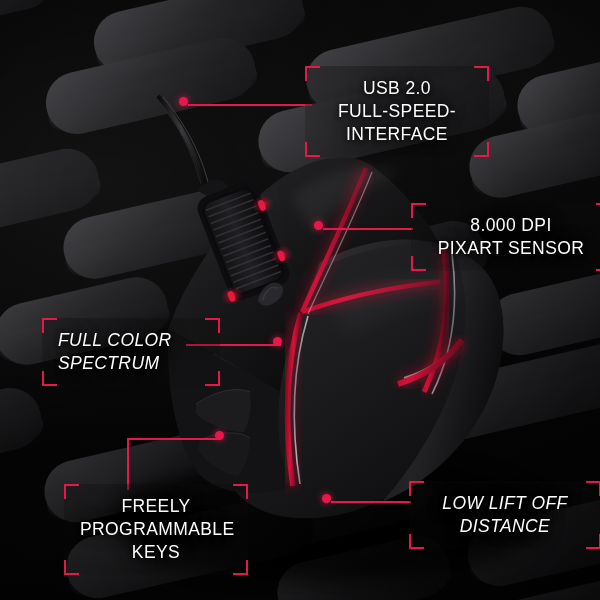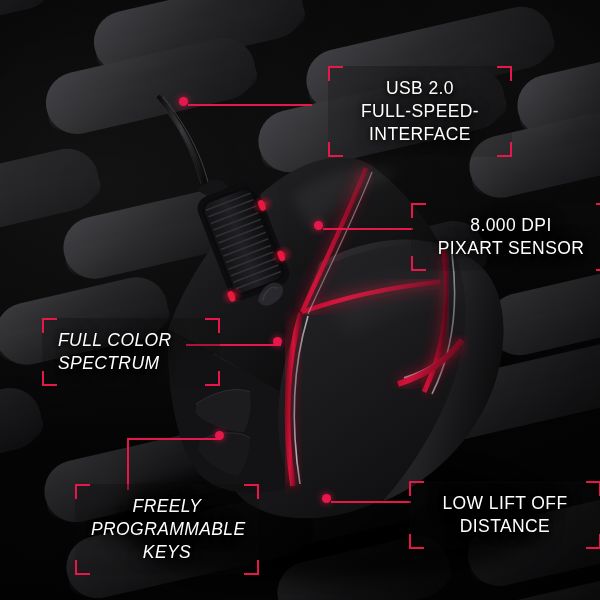--- a/index.html
+++ b/index.html
@@ -304,36 +304,36 @@
 
     <path d="M292,196 C330,168 372,158 400,174 C372,182 336,204 312,232 Z" fill="#ffffff" opacity="0.05" filter="url(#blur6)"></path>
     <path d="M330,300 C380,272 440,266 476,290 C440,292 384,310 348,336 Z" fill="#ffffff" opacity="0.035" filter="url(#blur10)"></path>
   </svg>
 
   <div id="vign"></div>
 
   <div id="callouts">
       <div class="lead h" style="left: 188px; top: 104px; width: 124px;"></div>
       <div class="dot" style="left: 179px; top: 97px;"></div>
-      <div class="callout" style="left: 328px; top: 66px;"><div class="label c" style="width: 152px;">USB 2.0
+      <div class="callout" style="left: 305px; top: 66px;"><div class="label c" style="width: 152px;">USB 2.0
 FULL-SPEED-
 INTERFACE<span class="brk tl"></span><span class="brk tr"></span><span class="brk bl"></span><span class="brk br"></span></div></div>
       <div class="lead h" style="left: 323px; top: 228px; width: 90px;"></div>
       <div class="dot" style="left: 314px; top: 221px;"></div>
       <div class="callout" style="left: 411px; top: 203px;"><div class="label c" style="width: 168px;">8.000 DPI
 PIXART SENSOR<span class="brk tl"></span><span class="brk tr"></span><span class="brk bl"></span><span class="brk br"></span></div></div>
       <div class="lead h" style="left: 186px; top: 344px; width: 95px;"></div>
       <div class="dot" style="left: 273px; top: 337px;"></div>
       <div class="callout" style="left: 42px; top: 318px;"><div class="label l" style="width: 146px; font-style: italic;">FULL COLOR
 SPECTRUM<span class="brk tl"></span><span class="brk tr"></span><span class="brk bl"></span><span class="brk br"></span></div></div>
       <div class="lead h" style="left: 127px; top: 438px; width: 94px;"></div>
       <div class="lead v" style="left: 127px; top: 438px; height: 52px;"></div>
       <div class="dot" style="left: 215px; top: 431px;"></div>
-      <div class="callout" style="left: 75px; top: 484px; font-style: italic;"><div class="label c" style="width: 152px;">FREELY
+      <div class="callout" style="left: 64px; top: 484px;"><div class="label c" style="width: 152px;">FREELY
 PROGRAMMABLE
 KEYS<span class="brk tl"></span><span class="brk tr"></span><span class="brk bl"></span><span class="brk br"></span></div></div>
       <div class="lead h" style="left: 331px; top: 501px; width: 80px;"></div>
       <div class="dot" style="left: 322px; top: 494px;"></div>
-      <div class="callout" style="left: 409px; top: 481px;"><div class="label c" style="width: 160px;">LOW LIFT OFF
+      <div class="callout" style="left: 409px; top: 481px;"><div class="label c" style="width: 160px; font-style: italic;">LOW LIFT OFF
 DISTANCE<span class="brk tl"></span><span class="brk tr"></span><span class="brk bl"></span><span class="brk br"></span></div></div>
     </div>
 
 </div>
 
 </body></html>

